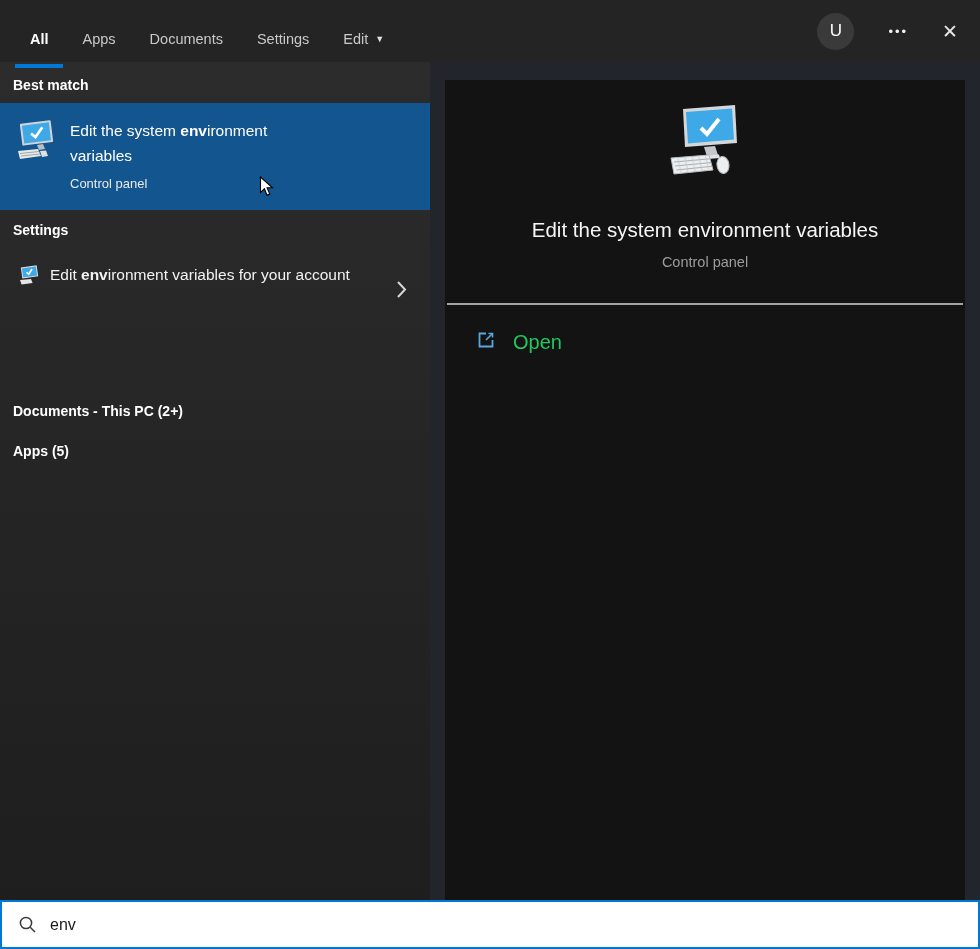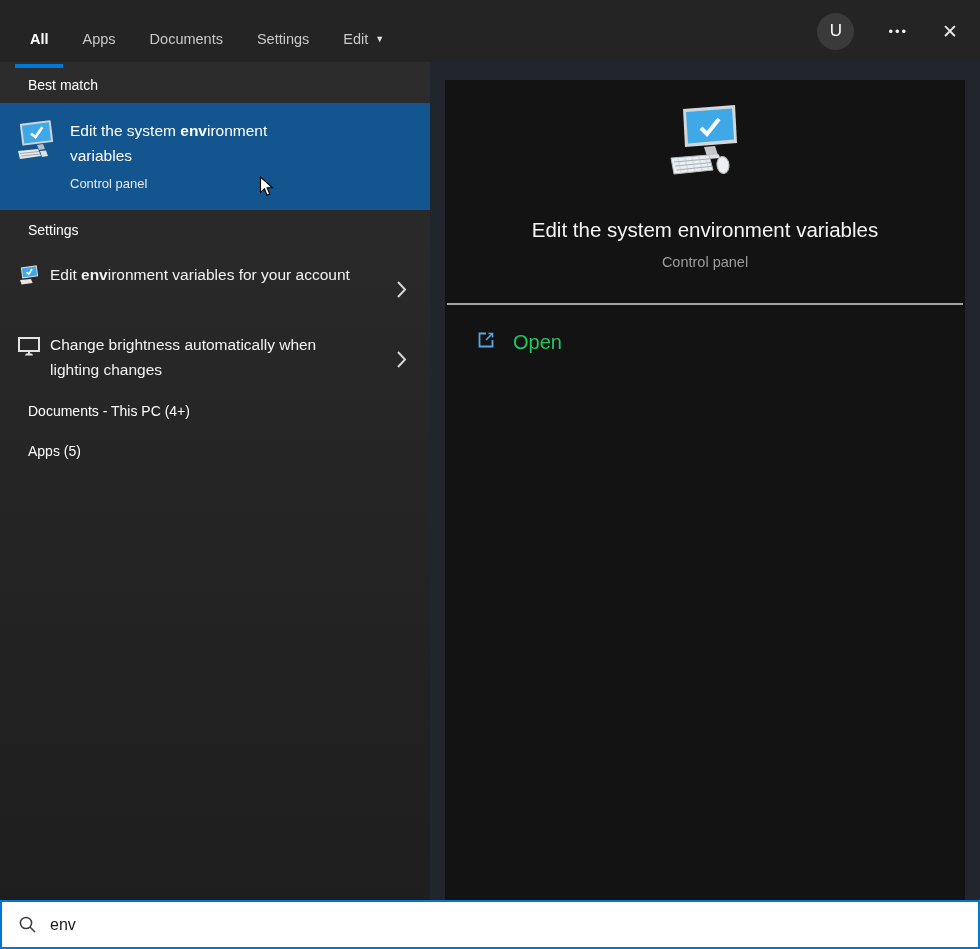--- a/index.html
+++ b/index.html
@@ -17,21 +17,21 @@
   .tab .dd { font-size:9px; margin-left:7px; color:#e0e0e0; }
   .top-right { position:absolute; right:22px; top:0; height:62px; display:flex; align-items:center; gap:34px; }
   .avatar { width:37px; height:37px; border-radius:50%; background:#3a3a3a; color:#fff;
     display:flex; align-items:center; justify-content:center; font-size:17px; }
   .ellipsis { color:#f0f0f0; font-size:13px; letter-spacing:2px; }
   .close { color:#e6e6e6; font-size:19px; font-weight:300; }
 
   
   .left-panel { position:absolute; left:0; top:62px; width:430px; bottom:48px;
     background:linear-gradient(#2c2c2c, #1e1e1e); z-index:2; }
-  .sec-header { position:absolute; left:28px; color:#ffffff; font-size:14px; font-weight:400; }
+  .sec-header { position:absolute; left:13px; color:#ffffff; font-size:14px; font-weight:700; }
   .bm-header { top:15px; }
   .bm-item { position:absolute; left:0; top:41px; width:430px; height:107px; background:#13568f; cursor:pointer; }
   .bm-icon { position:absolute; left:12px; top:14px; }
   .bm-text { position:absolute; left:70px; top:15px; width:260px; }
   .bm-title { color:#ffffff; font-size:15.5px; line-height:25px; font-weight:400; }
   .bm-title b { font-weight:700; }
   .bm-sub { color:#e9e9e9; font-size:13px; margin-top:8px; }
   .settings-header { top:160px; }
   .s-item { position:absolute; left:0; width:430px; height:68px; display:flex; cursor:pointer; }
   .s-item1 { top:191px; }
@@ -133,37 +133,22 @@
         </svg>
       </div>
       <div class="s-text"><span>Edit </span><b>env</b><span>ironment variables for your account</span></div>
       <div class="s-chevron">
         <svg width="11" height="19" viewBox="0 0 11 19">
             <polyline points="2,2 9,9.5 2,17" stroke="#d6d6d6" stroke-width="2" fill="none"></polyline>
           </svg>
       </div>
     </div>
 
-    <div class="s-item s-item2">
-      <div class="s-icon">
-        <svg width="24" height="24" viewBox="0 0 24 24">
-          <rect x="2" y="4" width="20" height="13" fill="none" stroke="#e3e3e3" stroke-width="2"></rect>
-          <polygon points="9,19.5 15,19.5 16,21.5 8,21.5" fill="#e3e3e3"></polygon>
-          <rect x="11" y="17" width="2" height="3" fill="#e3e3e3"></rect>
-        </svg>
-      </div>
-      <div class="s-text"><span>Change brightness automatically when lighting changes</span><b></b><span></span></div>
-      <div class="s-chevron">
-        <svg width="11" height="19" viewBox="0 0 11 19">
-            <polyline points="2,2 9,9.5 2,17" stroke="#d6d6d6" stroke-width="2" fill="none"></polyline>
-          </svg>
-      </div>
-    </div>
 
-    <div class="sec-header doc-header">Documents - This PC (4+)</div>
+    <div class="sec-header doc-header">Documents - This PC (2+)</div>
     <div class="sec-header apps-header">Apps (5)</div>
   </div>
 
   <div class="right-card">
     <div class="big-icon">
       <svg width="96" height="80" viewBox="0 0 96 80">
         <polygon points="26,9 78,5 80,43 28,47" fill="#d4d7da"></polygon>
         <polygon points="29,12 75,8.5 77,39.5 31,43.5" fill="#3fa9e8"></polygon>
         <path d="M44 28 l6 6 l12 -15" stroke="#ffffff" stroke-width="4" fill="none"></path>
         <polygon points="47,47 58,46 61,55 50,56.5" fill="#c3c7cb"></polygon>

